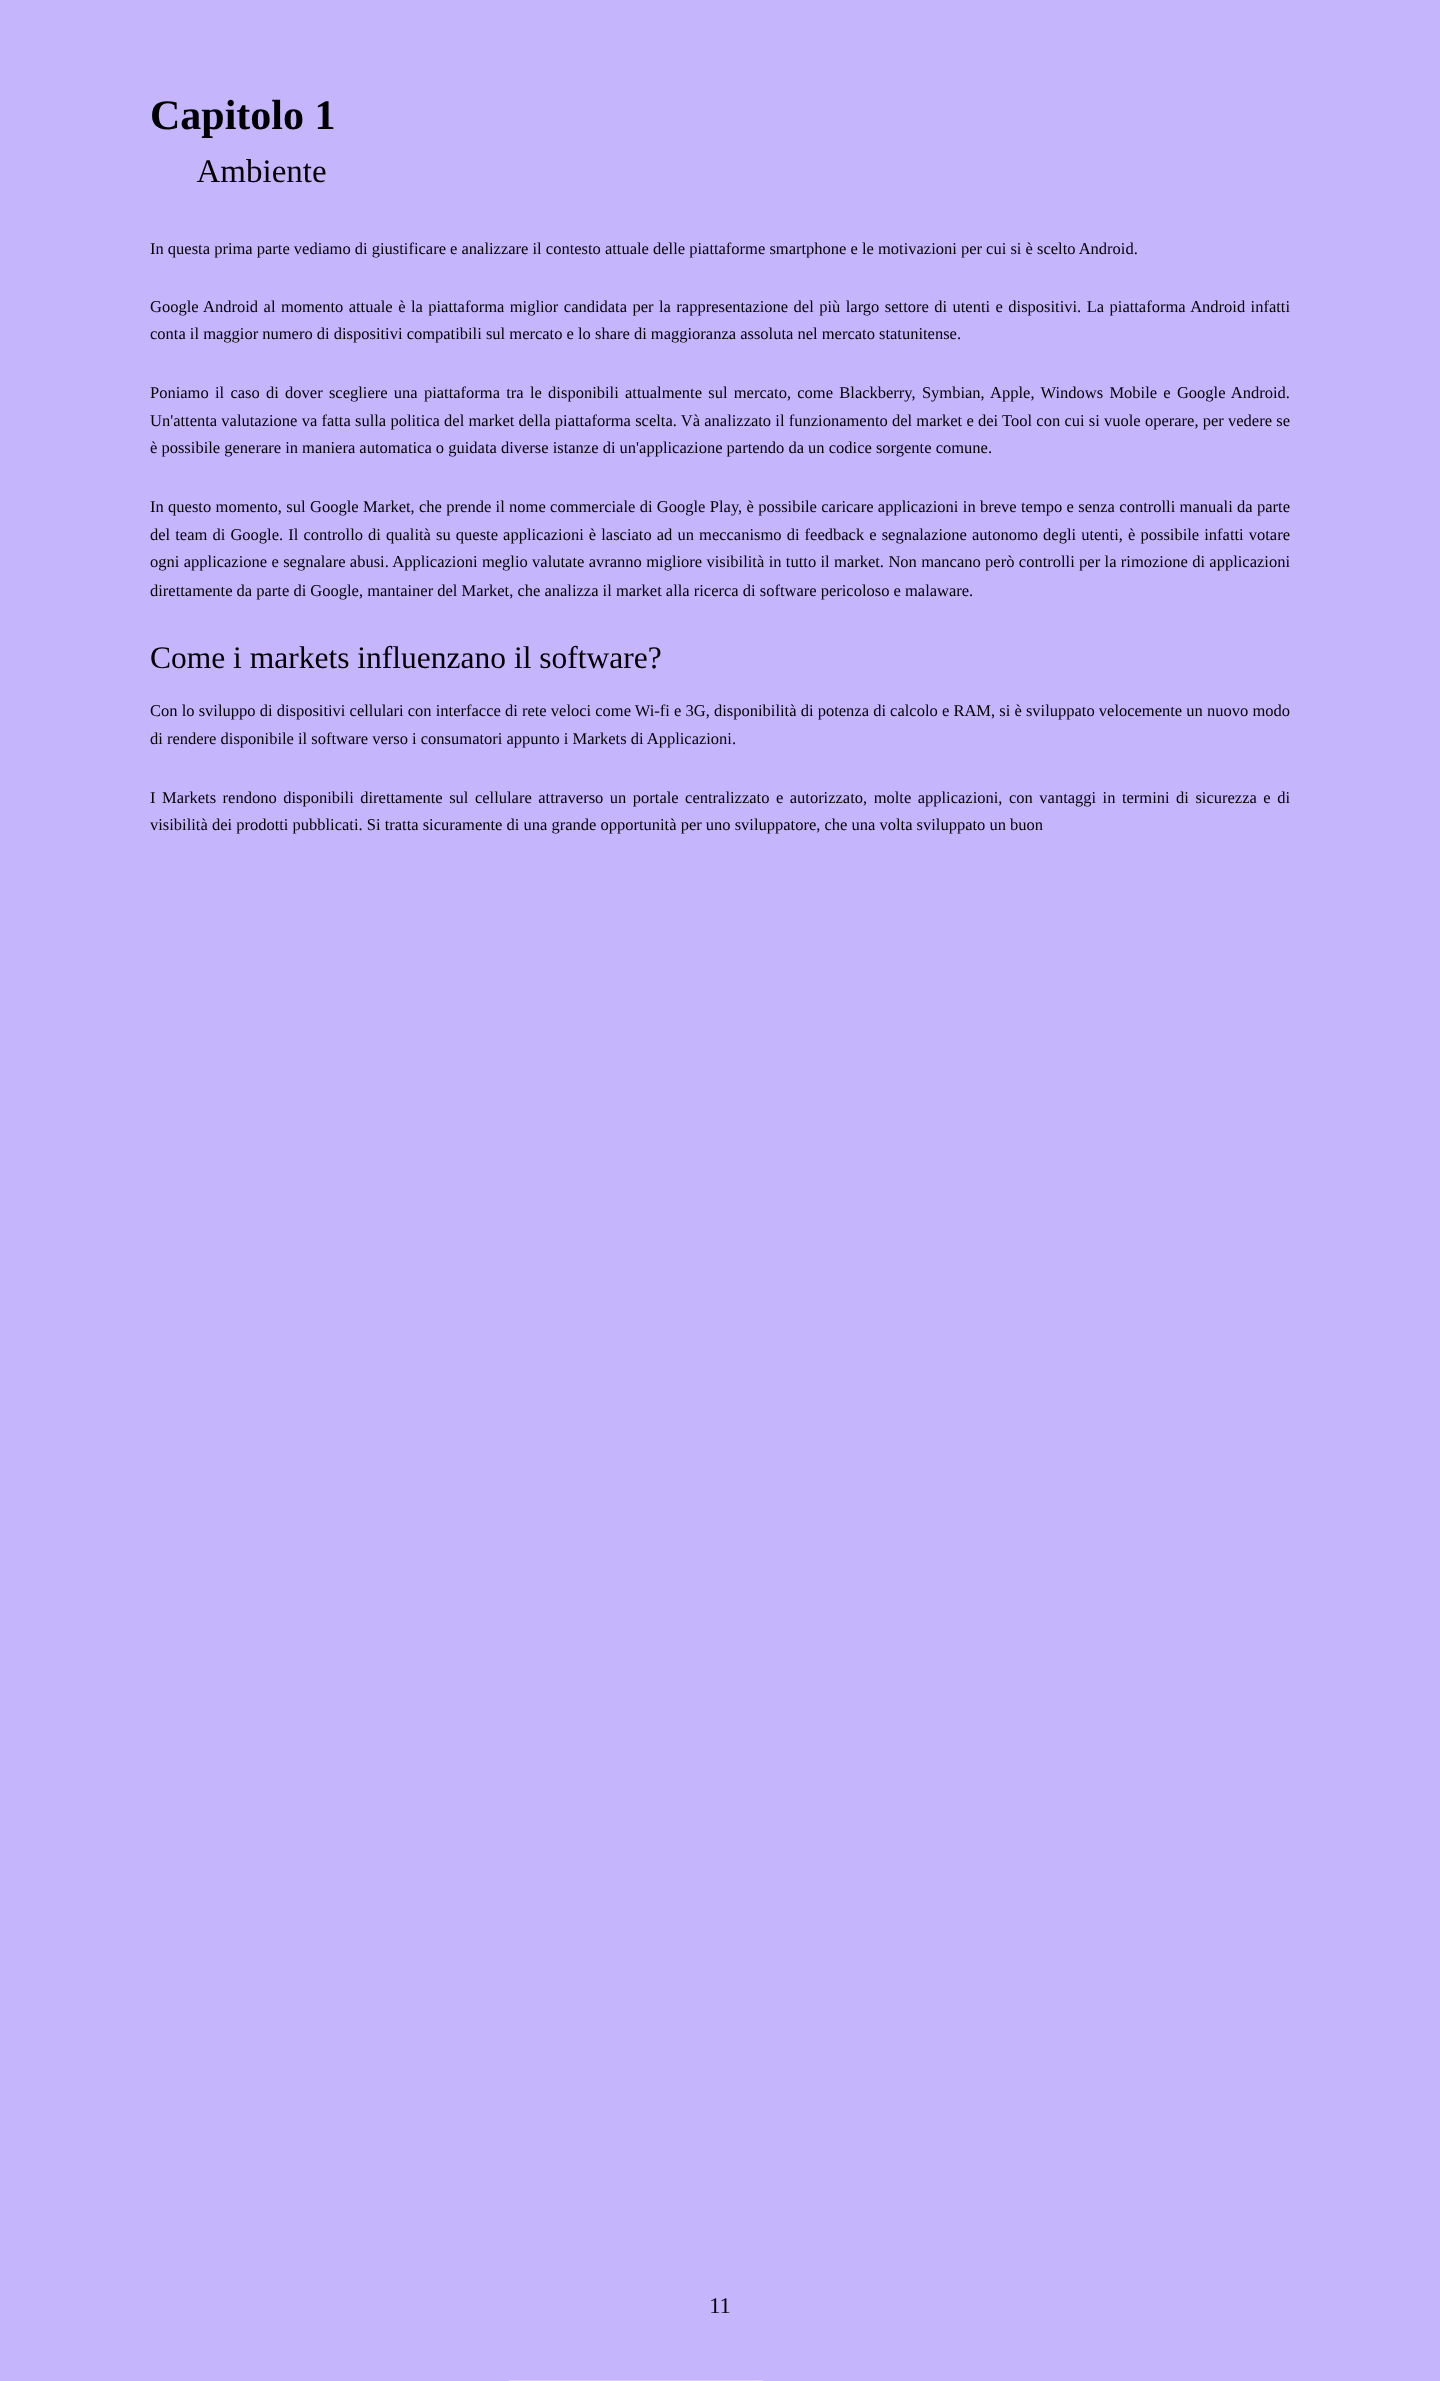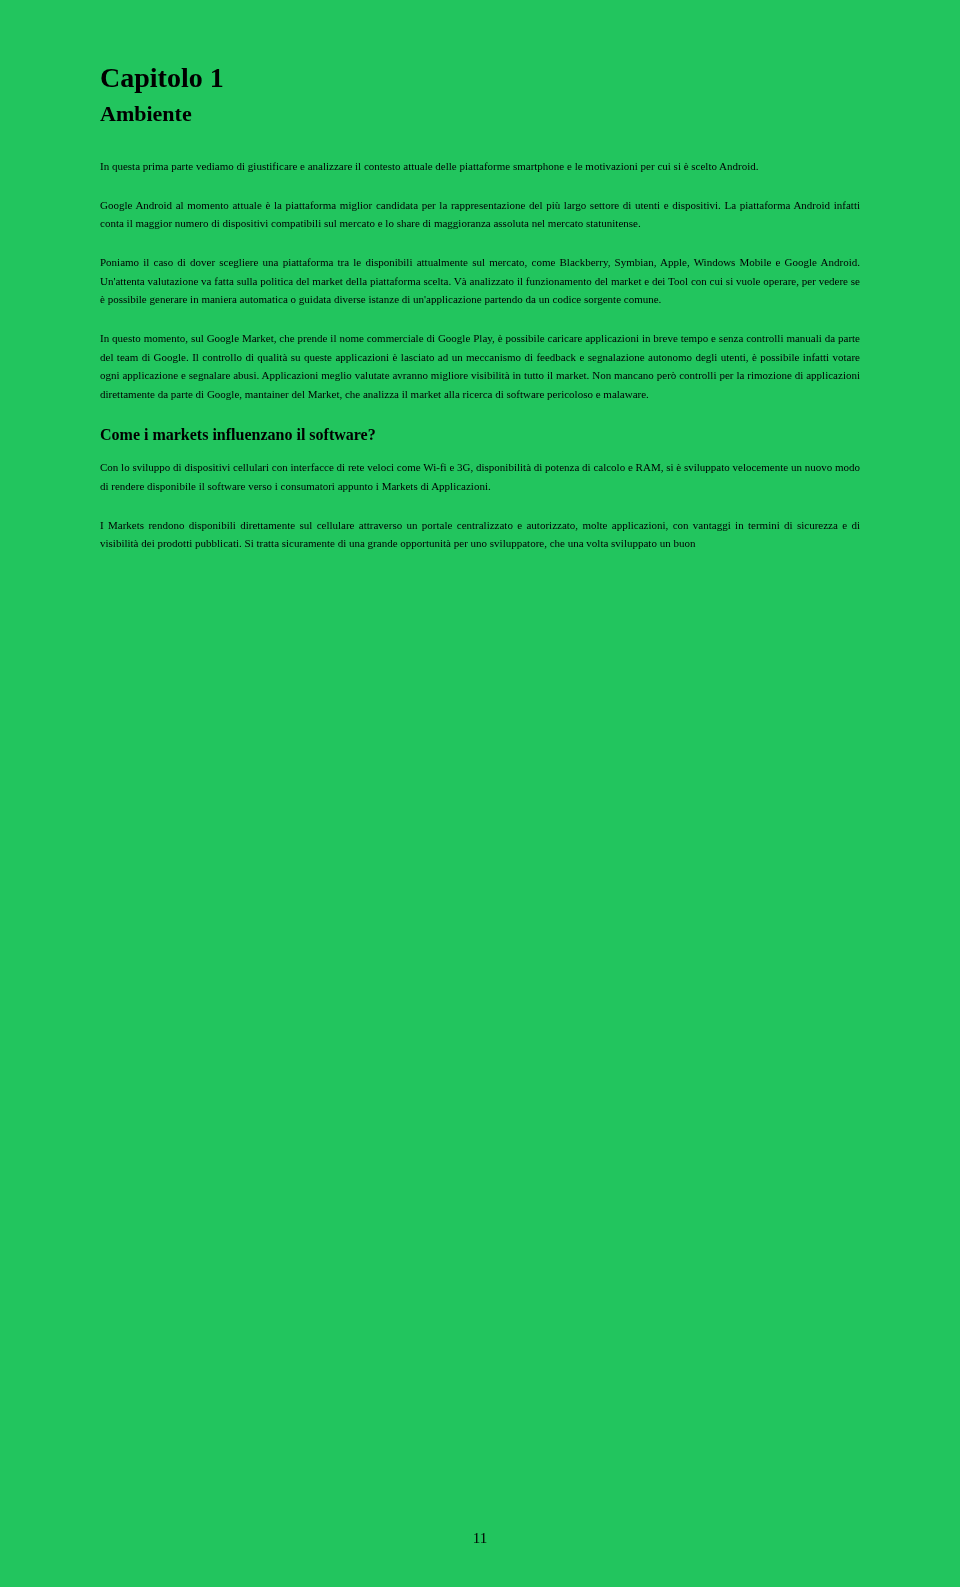--- a/index.html
+++ b/index.html
@@ -10,49 +10,50 @@
 
     body {
       background: #ffffff;
       font-family: "Times New Roman", Times, serif;
       color: #000000;
     }
 
     .page {
       width: 960px;
       min-height: 1587px;
-      background: #22c55e;
+      background: #c4b5fd;
       padding: 60px 100px 80px 100px;
       position: relative;
     }
 
     .chapter-title {
       font-size: 28px;
       font-weight: bold;
       margin-bottom: 4px;
       line-height: 1.3;
     }
 
     .chapter-subtitle {
       font-size: 22px;
-      font-weight: bold;
+      font-weight: normal;
       margin-bottom: 28px;
       line-height: 1.3;
+      margin-left: 31px;
     }
 
     .section-title {
       font-size: 18px;
       font-weight: bold;
       margin-bottom: 12px;
       line-height: 1.4;
     }
 
     .subsection-title {
-      font-size: 16px;
-      font-weight: bold;
+      font-size: 21px;
+      font-weight: normal;
       margin-bottom: 12px;
       line-height: 1.4;
     }
 
     .paragraph {
       font-size: 11px;
       line-height: 1.7;
       text-align: justify;
       margin-bottom: 20px;
     }

